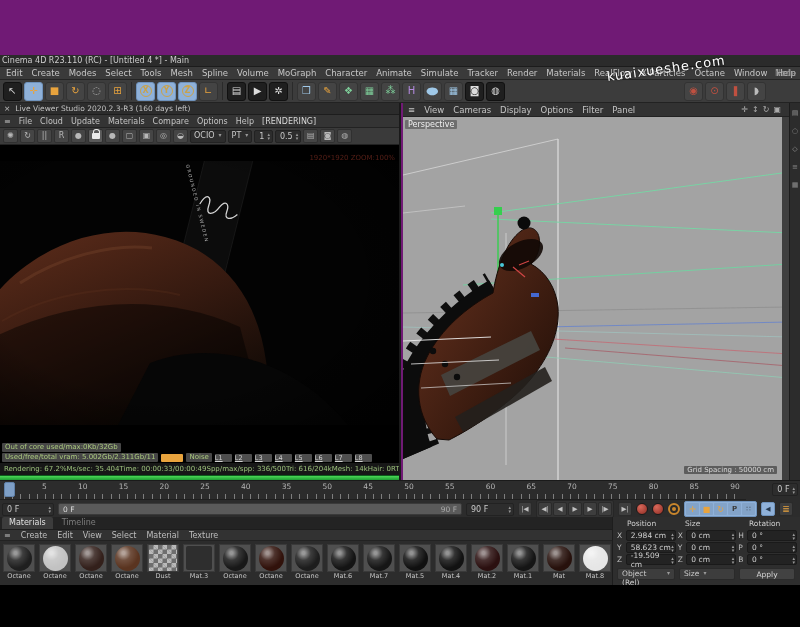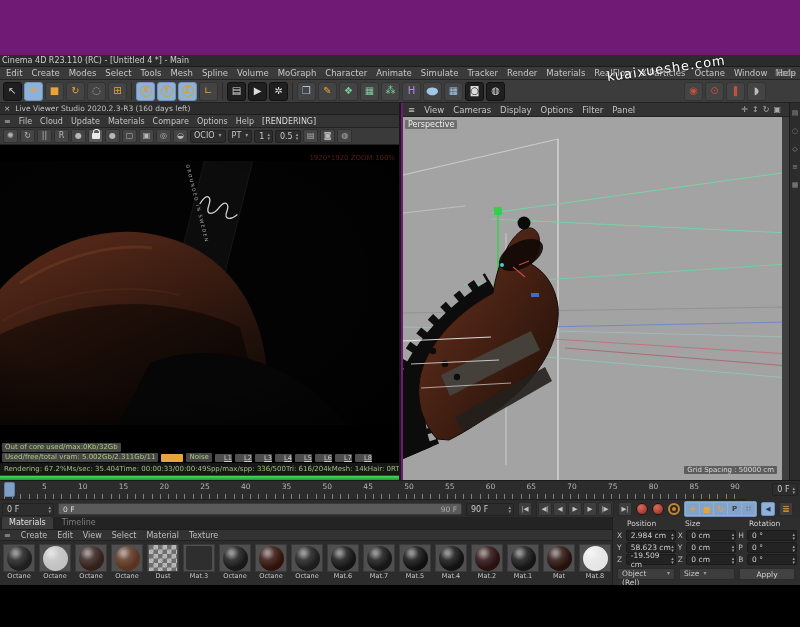--- a/index.html
+++ b/index.html
@@ -54,21 +54,21 @@
     display:flex;align-items:center;gap:3px;padding:0 2px 0 4px;font-size:8px}
   .stp{display:flex;flex-direction:column;justify-content:center;color:#9a9a9a;font-size:5px;line-height:4px}
   .stp:before{content:"▴"}.stp:after{content:"▾"}
   .lv-render{position:absolute;left:0;top:42px;right:0;bottom:5px;background:#000;overflow:hidden}
   .rinfo{position:absolute;left:3px;top:1px;font-size:7px;color:#8f2f23;white-space:nowrap}
   .rres{position:absolute;right:4px;top:9px;font-size:7px;color:#571f17}
   .stats{position:absolute;left:2px;bottom:13px;display:flex;flex-direction:column;gap:1px;font-size:7px}
   .srow{display:flex;gap:3px;align-items:center}
   .sbox{background:rgba(82,82,82,.85);color:#aac97e;padding:0 3px;height:9px;line-height:9px;border-radius:1px;white-space:nowrap}
   .swatch{width:22px;height:8px;background:#e8a33d;border-radius:1px}
-  .lvl{background:#4e4e4e;color:#cfcfcf;width:17px;height:8px;line-height:8px;text-align:right;
+  .lvl{background:#4e4e4e;color:#cfcfcf;width:17px;height:8px;line-height:8px;text-align:left;
     font-size:6.5px;border-radius:1px;text-decoration:underline}
   .row4{position:absolute;left:0;right:0;bottom:0;height:12px;background:#171717;display:flex;gap:0;
     align-items:center;justify-content:space-between;padding:0 4px;font-size:7px;color:#9cc17c;white-space:nowrap}
   .progress{position:absolute;left:0;bottom:0;width:100%;height:5px;
     background:linear-gradient(#4ad956,#1f9a33);border-top:1px solid #0e5c1d}
 
   
   .vp{left:403px;top:103px;width:386px;height:377px;background:#a3a3a3}
   .vp-menu{height:14px;background:#323232;border-bottom:1px solid #222;display:flex;align-items:center;
     gap:9px;padding-left:5px;font-size:8.5px;color:#c4c4c4}

